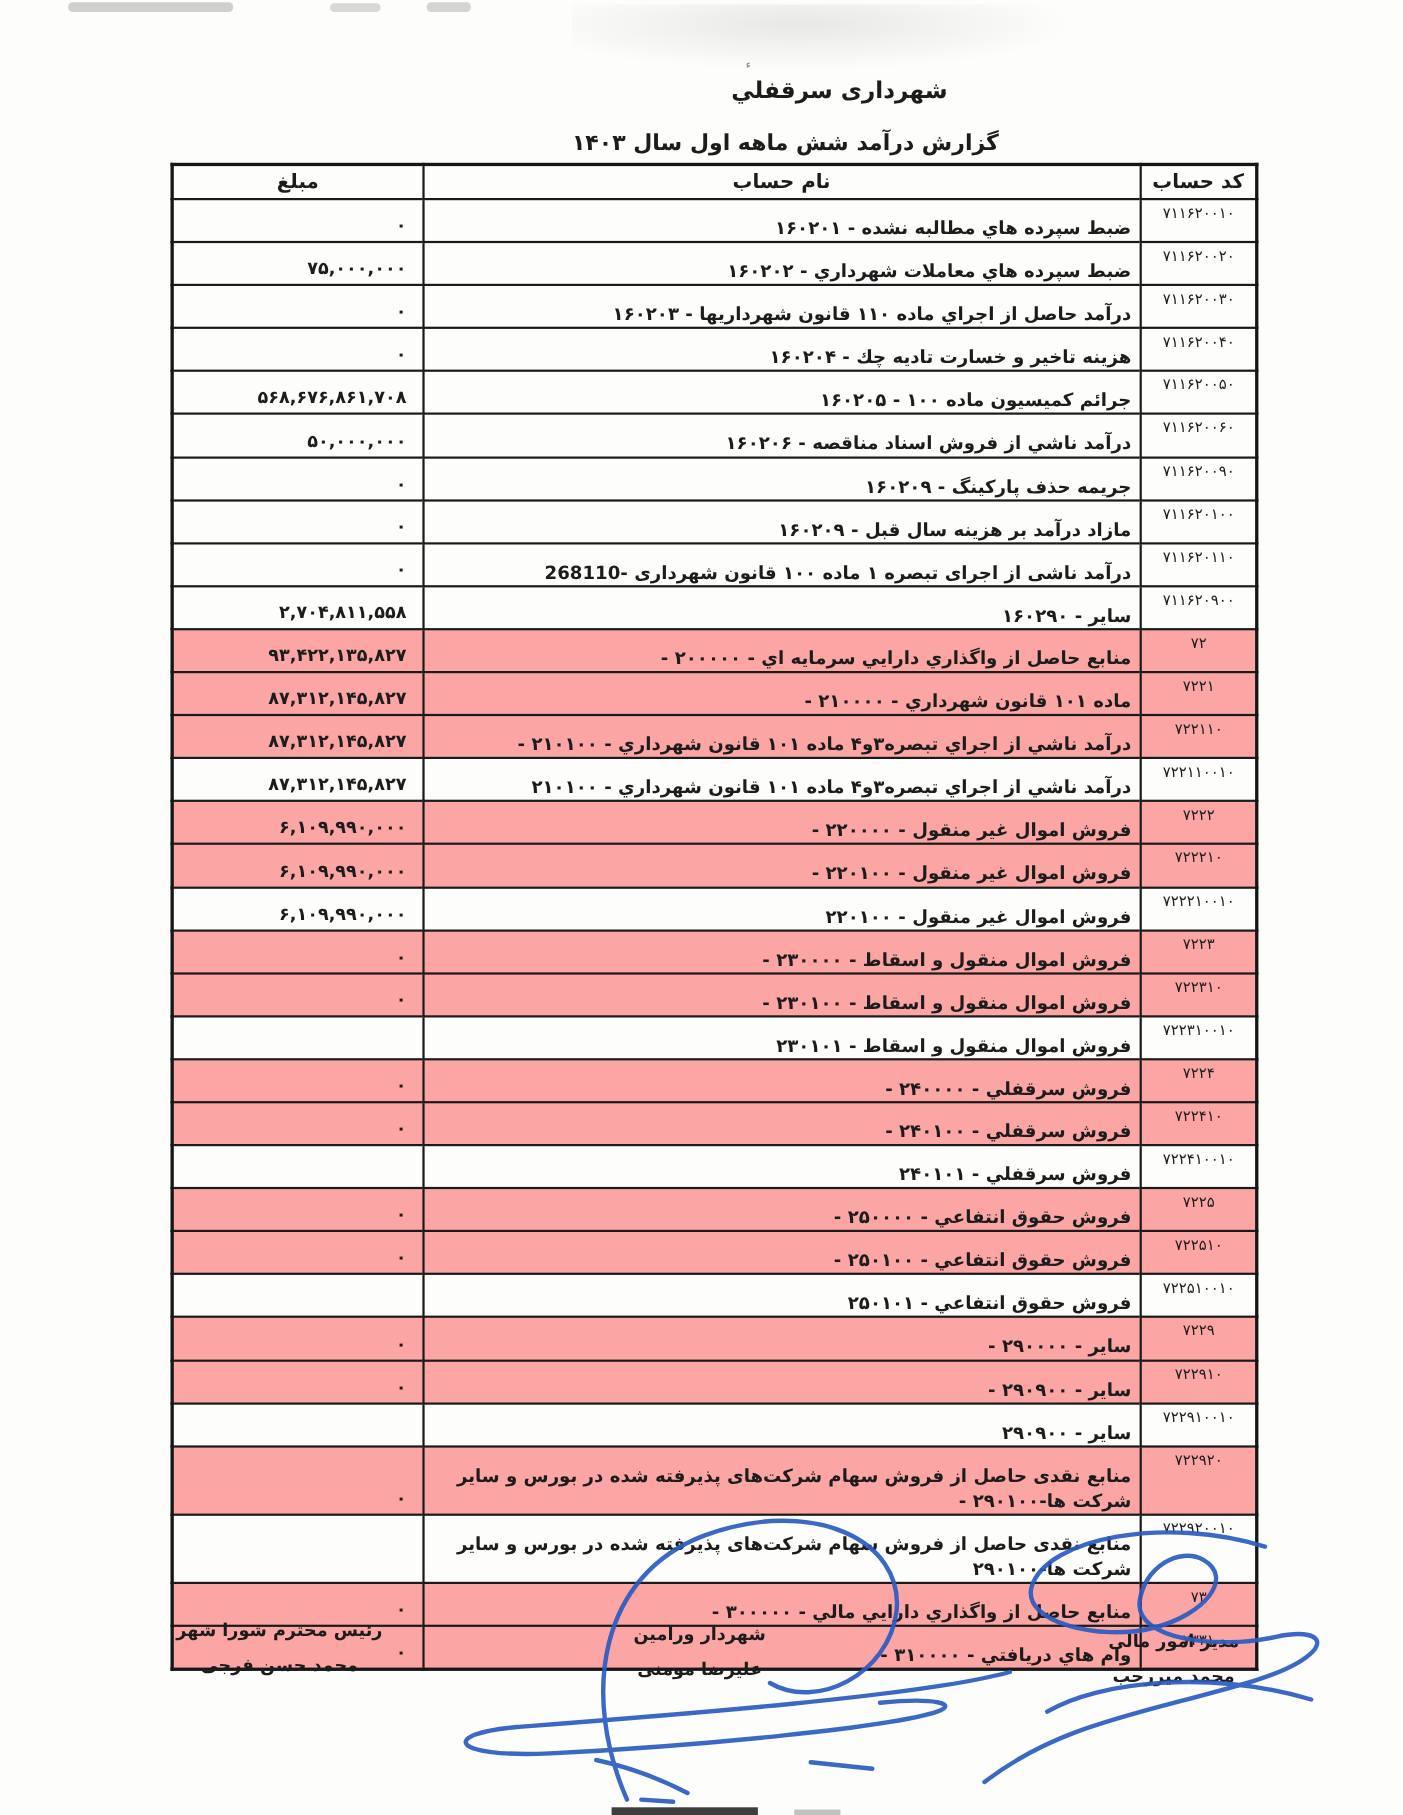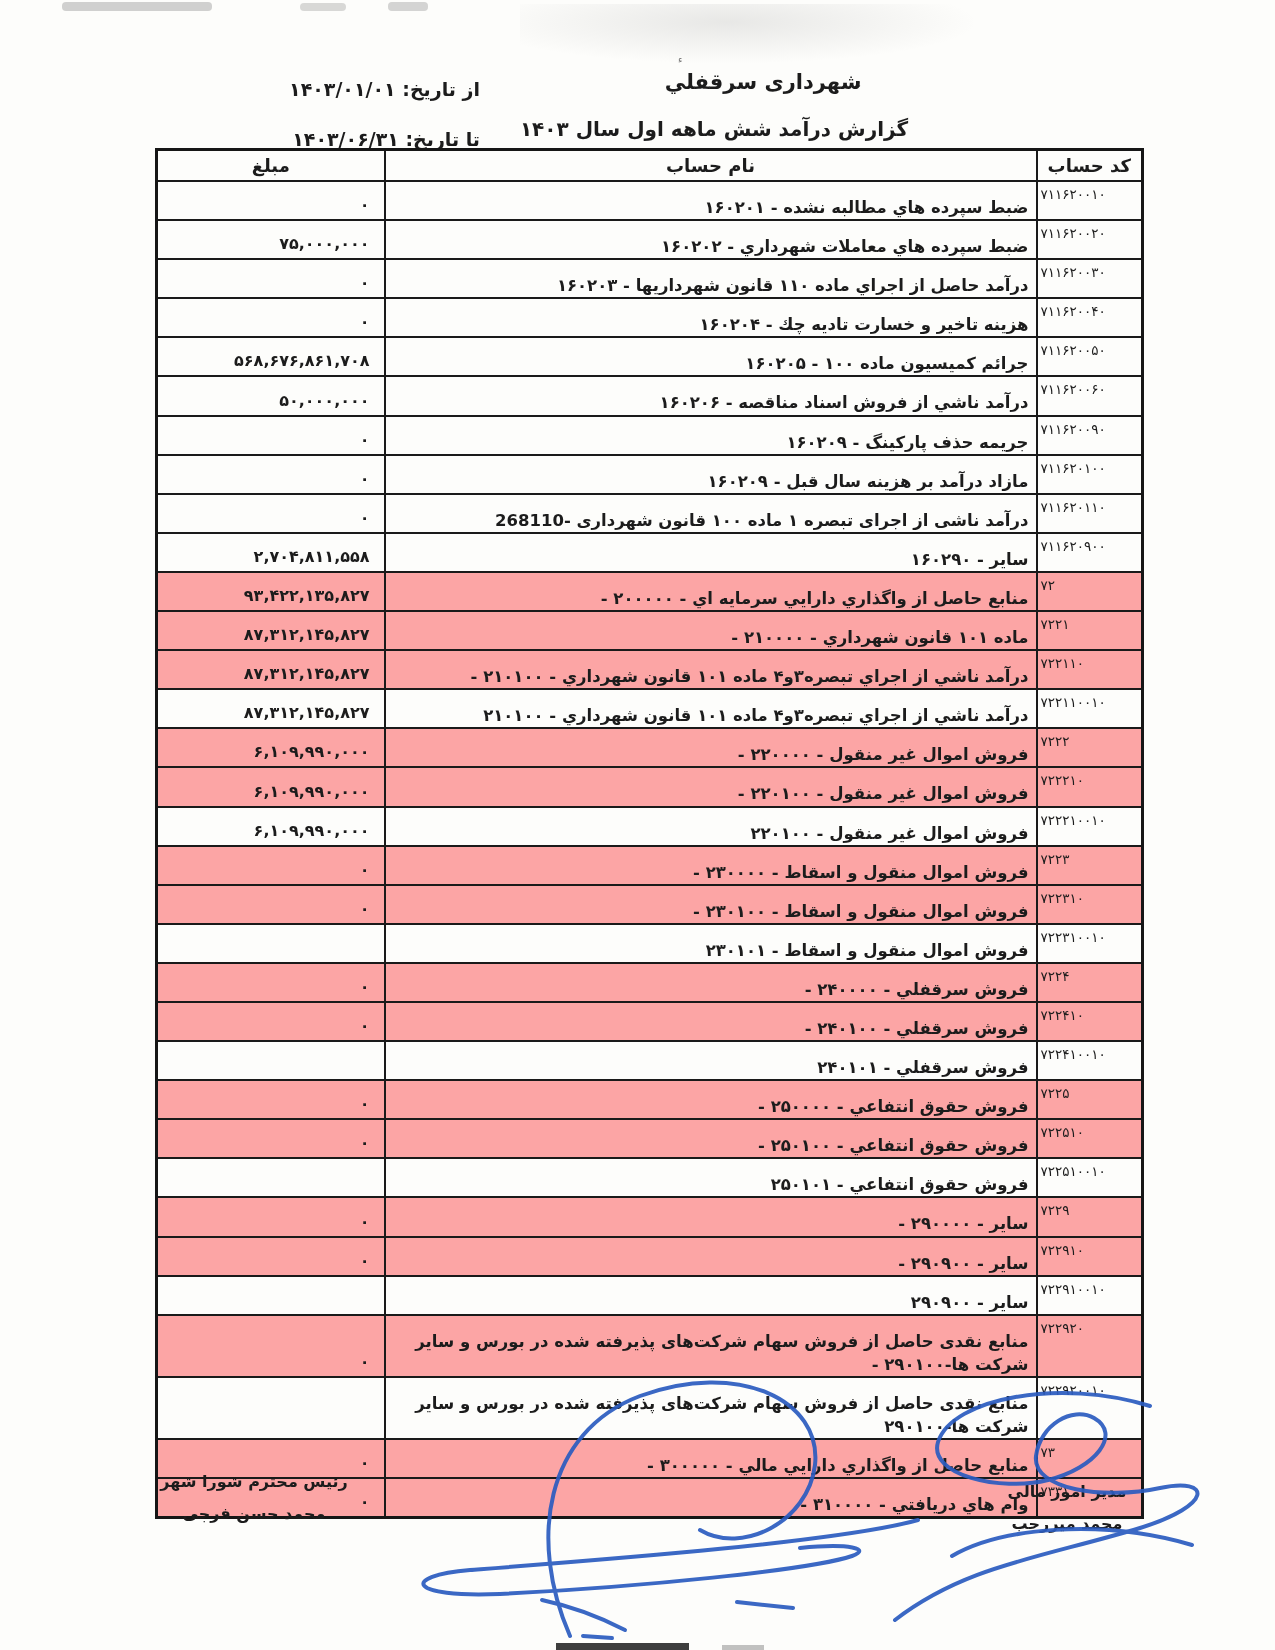--- a/index.html
+++ b/index.html
@@ -16,21 +16,21 @@
   .report-title{position:absolute; top:117px; left:468px; width:492px; text-align:center;
     direction:rtl; font-size:20px; font-weight:700;}
   
   table.revenue{position:absolute; top:148px; left:155px; width:986px;
     border-collapse:collapse; direction:rtl; table-layout:fixed;
     border:3px solid #161616;}
   table.revenue th, table.revenue td{border:2px solid #1a1a1a;}
   thead th{height:29px; font-size:18px; font-weight:700; text-align:center; padding:0 4px;}
   tbody tr{height:37px;}
   tbody tr.tall{height:53px;}
-  td.code{font-size:13.5px; font-weight:400; direction:ltr; text-align:left;
+  td.code{font-size:13.5px; font-weight:400; direction:ltr; text-align:center;
     vertical-align:top; padding:4px 2px 0 3px; letter-spacing:.5px;}
   td.name{font-size:16.5px; font-weight:700; text-align:right; vertical-align:top;
     padding:14px 7px 0 12px; line-height:1.4;}
   td.amount{font-size:16px; font-weight:700; direction:ltr; text-align:right;
     vertical-align:bottom; padding:0 14px 5px 4px;}
   tr.shaded td{background:#fca5a5;}
   
   .sig-block{position:absolute; direction:rtl; text-align:center; font-weight:700;
     font-size:16px; line-height:32px;}
   .sig-left{top:1466px; left:148px; width:212px;}
@@ -57,24 +57,20 @@
 
   <div class="artifact a-top1"></div>
   <div class="artifact a-top2"></div>
   <div class="artifact a-top3"></div>
   <div class="artifact a-blur"></div>
   <div class="artifact a-bot1"></div>
   <div class="artifact a-bot2"></div>
   <span class="artifact a-mark1">ء</span>
   <span class="artifact a-mark2">ء</span>
 
-  <div class="dates">
-    <div class="date-line">از تاریخ: ۱۴۰۳/۰۱/۰۱</div>
-    <div class="date-line">تا تاریخ: ۱۴۰۳/۰۶/۳۱</div>
-  </div>
   <div class="org-title">شهرداری سرقفلي</div>
   <div class="report-title">گزارش درآمد شش ماهه اول سال ۱۴۰۳</div>
 
   <table class="revenue">
     <colgroup>
       <col style="width:106px">
         <col style="width:652px">
         <col style="width:228px">
     </colgroup>
     <thead>
@@ -250,20 +246,24 @@
           <td class="name">وام هاي دریافتي - ۳۱۰۰۰۰ -</td>
           <td class="amount">۰</td>
         </tr>
       </tbody>
   </table>
 
   <div class="sig-block sig-left">
     <div>رئیس محترم شورا شهر</div>
     <div>محمد حسن فرجی</div>
   </div>
+  <div class="sig-block sig-center">
+    <div>شهردار ورامین</div>
+    <div>علیرضا مومنی</div>
+  </div>
   <div class="sig-block sig-right">
     <div>مدیر امور مالی</div>
     <div>محمد میررحب</div>
   </div>
 
   <svg class="ink-overlay" viewBox="0 0 1275 280" fill="none" stroke="#2b5cc0" stroke-width="4" stroke-linecap="round" opacity="0.92">
 
     <path d="M 570 266 C 528 170, 545 62, 640 26 C 738 -10, 822 30, 815 95 C 808 152, 742 185, 700 160"></path>
     <path d="M 918 150 C 840 172, 600 190, 470 200 C 400 206, 408 228, 500 224 C 640 217, 810 200, 852 186 C 872 179, 850 173, 800 178"></path>
     <path d="M 542 230 C 570 236, 598 246, 625 260"></path>

